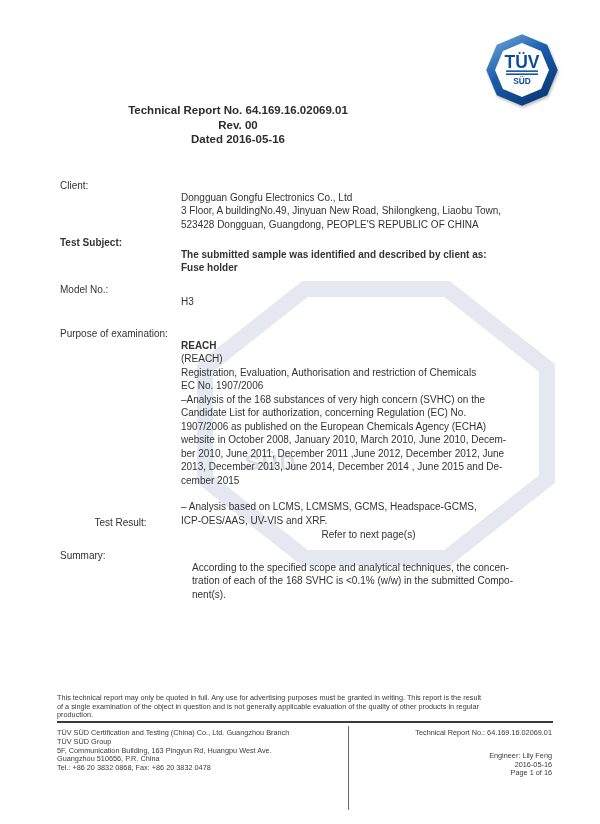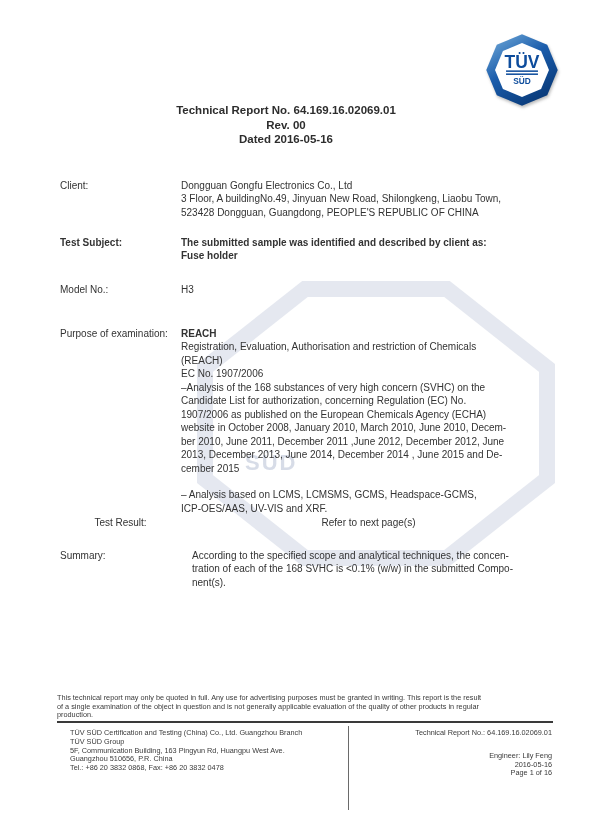--- a/index.html
+++ b/index.html
@@ -19,43 +19,42 @@
   .watermark-sud{
     position:absolute;left:245px;top:450px;
     font-size:22px;font-weight:bold;letter-spacing:2px;
     color:rgba(182,192,212,0.55);pointer-events:none;
   }
   
   .header{
     position:absolute;left:0;top:103px;width:476px;
     text-align:center;font-weight:bold;font-size:11.5px;line-height:14.5px;
     color:#2d2d2d;
-    margin-left:48px;
   }
   
   .row{position:absolute;left:60px;width:496px;display:flex;font-size:10px;line-height:13.45px;}
   .row .label{width:121px;flex:none;}
-  .row .value{flex:1;}
+  .row .value{flex:1;margin-top:12px;}
   .line{white-space:nowrap;min-height:13.45px;}
   .bold{font-weight:bold;}
   .row-client{top:179px;}
   .row-subject{top:236px;font-weight:bold;}
   .row-model{top:283px;}
   .row-purpose{top:327px;}
   .row-result{top:516px;text-align:center;}
   .row-summary{top:549px;gap:11px;}
   
   .disclaimer{
     position:absolute;left:57px;top:694px;width:496px;
     font-size:7.3px;line-height:8.6px;color:#3a3a3a;
   }
   .disclaimer .line{min-height:8.6px;}
   .rule{position:absolute;left:57px;top:721px;width:496px;height:2px;background:#3a3a3a;}
   .footer-cols{position:absolute;left:57px;top:726px;width:496px;height:86px;font-size:7.3px;line-height:8.8px;color:#3a3a3a;}
-  .footer-left{position:absolute;left:13px;top:3px;width:285px;}
+  .footer-left{position:absolute;left:0;top:3px;width:285px;}
   .footer-left .line{min-height:8.8px;}
   .v-divider{position:absolute;left:291px;top:0;width:1px;height:84px;background:#6a6a6a;}
   .footer-right{position:absolute;right:1px;top:3px;text-align:right;}
   .footer-right .eng{margin-top:14px;}
 </style>
 </head>
 <body>
 
 <div class="page">
 
@@ -112,22 +111,22 @@
     <div class="value">
         <div class="line">H3</div>
       </div>
   </div>
 
   <div class="row row-purpose">
     <div class="label">Purpose of examination:</div>
     <div class="value">
       <div class="line bold">REACH</div>
       <div>
+          <div class="line">(REACH)</div>
           <div class="line">Registration, Evaluation, Authorisation and restriction of Chemicals</div>
-          <div class="line">(REACH)</div>
           <div class="line">EC No. 1907/2006</div>
           <div class="line">–Analysis of the 168 substances of very high concern (SVHC) on the</div>
           <div class="line">Candidate List for authorization, concerning Regulation (EC) No.</div>
           <div class="line">1907/2006 as published on the European Chemicals Agency (ECHA)</div>
           <div class="line">website in October 2008, January 2010, March 2010, June 2010, Decem-</div>
           <div class="line">ber 2010, June 2011, December 2011 ,June 2012, December 2012, June</div>
           <div class="line">2013, December 2013, June 2014, December 2014 , June 2015 and De-</div>
           <div class="line">cember 2015</div>
           <div class="line"></div>
           <div class="line">– Analysis based on LCMS, LCMSMS, GCMS, Headspace-GCMS,</div>

